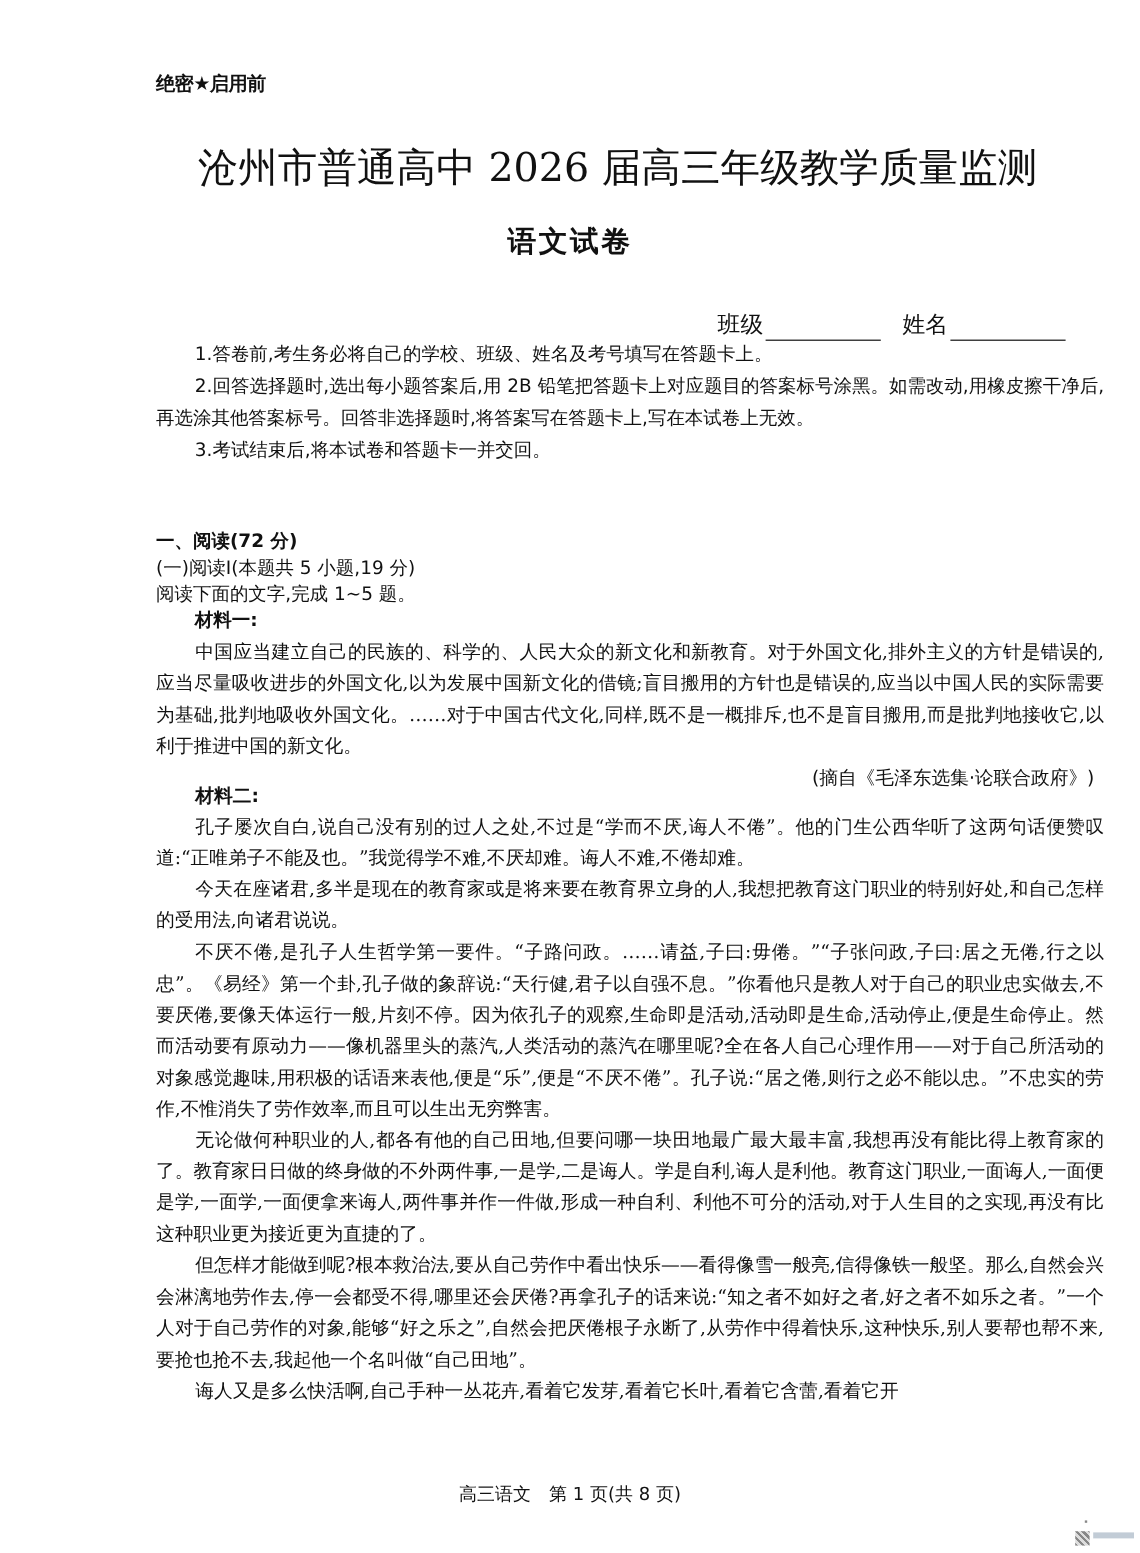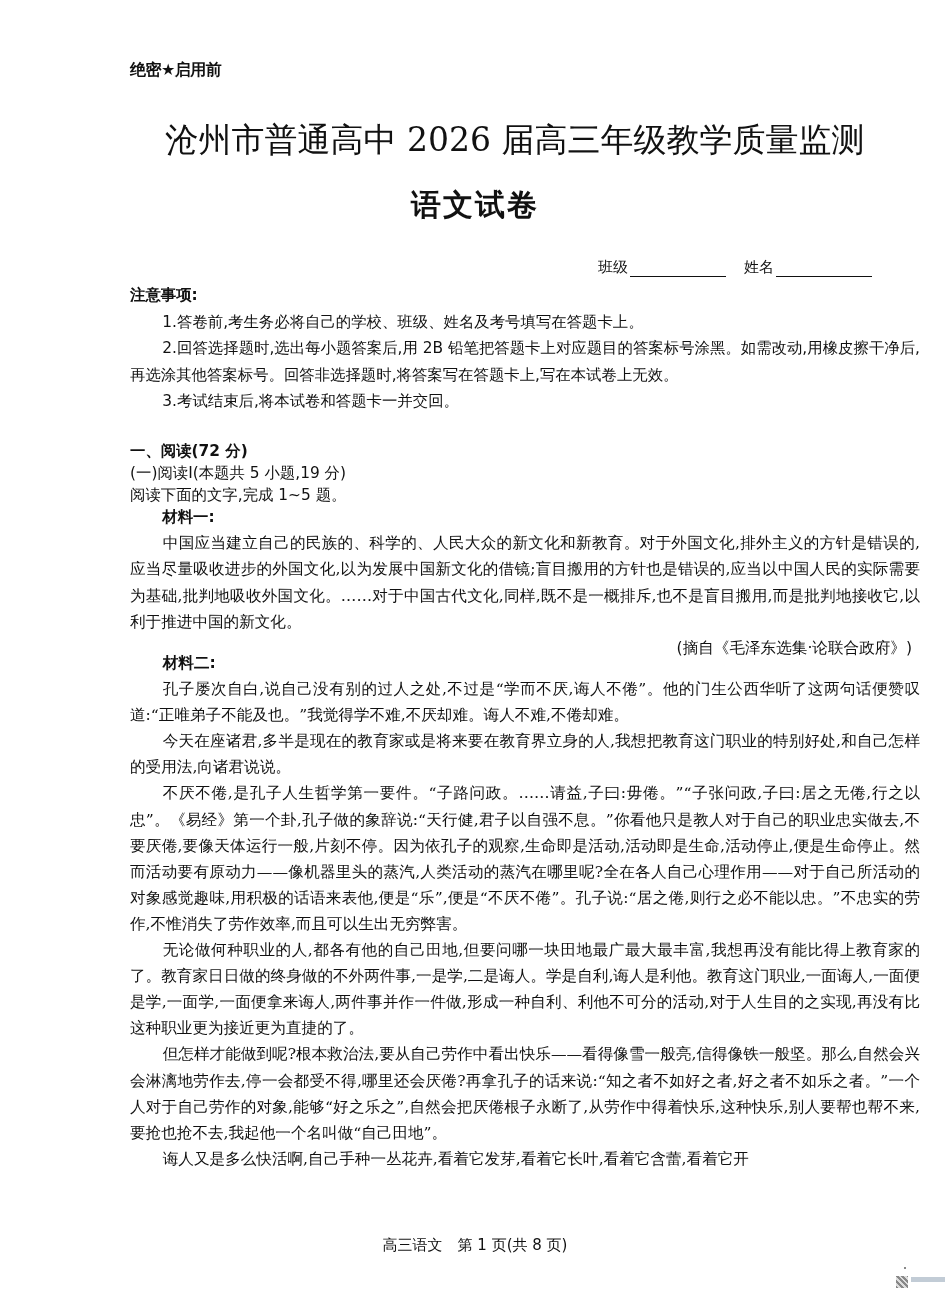--- a/index.html
+++ b/index.html
@@ -12,24 +12,24 @@
       position: absolute; left: 130px; top: 60px;
       font-family: "DejaVu Sans", sans-serif; font-size: 16px; font-weight: bold; letter-spacing: -0.5px;
     }
     .title {
       position: absolute; left: 120px; top: 118px; width: 790px; text-align: center;
       font-family: "DejaVu Serif", serif; font-weight: normal; font-size: 33px; letter-spacing: 0px;
       white-space: nowrap;
     }
     .subtitle {
       position: absolute; left: 0; top: 185px; width: 950px; text-align: center;
-      font-family: "DejaVu Sans", sans-serif; font-weight: bold; font-size: 30px; letter-spacing: 2px;
+      font-family: "DejaVu Sans", sans-serif; font-weight: bold; font-size: 24px; letter-spacing: 2px;
     }
     .fields {
-      position: absolute; left: 598px; top: 258px; font-family: "DejaVu Sans", sans-serif; font-size: 15px;
+      position: absolute; left: 598px; top: 258px; font-family: "DejaVu Sans", sans-serif; font-size: 19px;
       display: flex; gap: 18px; align-items: flex-end;
     }
     .field { display: flex; align-items: flex-end; }
     .blank { display: inline-block; width: 96px; border-bottom: 1.5px solid #111; height: 16px; margin-left: 2px; }
     .block { position: absolute; left: 130px; width: 790px; font-size: 15.6px; line-height: 26.5px; }
     .sans { font-family: "DejaVu Sans", sans-serif; }
     .bold { font-weight: bold; }
     .indent { text-indent: 2.1em; }
     p { margin: 0; text-align: justify; }
     .source { text-align: right; padding-right: 8px; }
@@ -57,21 +57,20 @@
       <span>班级</span>
       <span class="blank"></span>
     </div>
     <div class="field">
       <span>姓名</span>
       <span class="blank"></span>
     </div>
   </div>
 
   <div class="block sans" style="top:282px; font-size:15.4px; line-height:26.5px;">
-    <p class="bold">注意事项:</p>
     <p class="indent">1.答卷前,考生务必将自己的学校、班级、姓名及考号填写在答题卡上。</p>
     <p class="indent">2.回答选择题时,选出每小题答案后,用 2B 铅笔把答题卡上对应题目的答案标号涂黑。如需改动,用橡皮擦干净后,再选涂其他答案标号。回答非选择题时,将答案写在答题卡上,写在本试卷上无效。</p>
     <p class="indent">3.考试结束后,将本试卷和答题卡一并交回。</p>
   </div>
 
   <div class="block sans" style="top:440px; font-size:15.4px; line-height:22px;">
     <p class="bold">一、阅读(72 分)</p>
     <p>(一)阅读Ⅰ(本题共 5 小题,19 分)</p>
     <p>阅读下面的文字,完成 1~5 题。</p>
     <p class="indent bold">材料一:</p>

